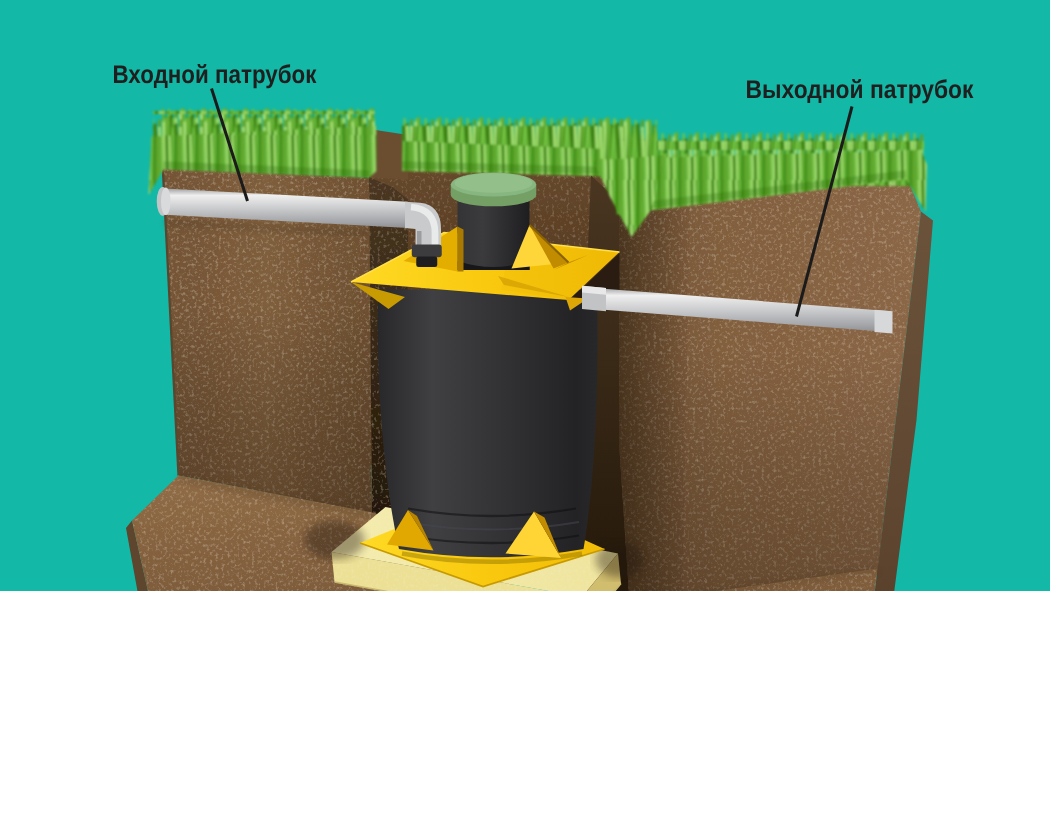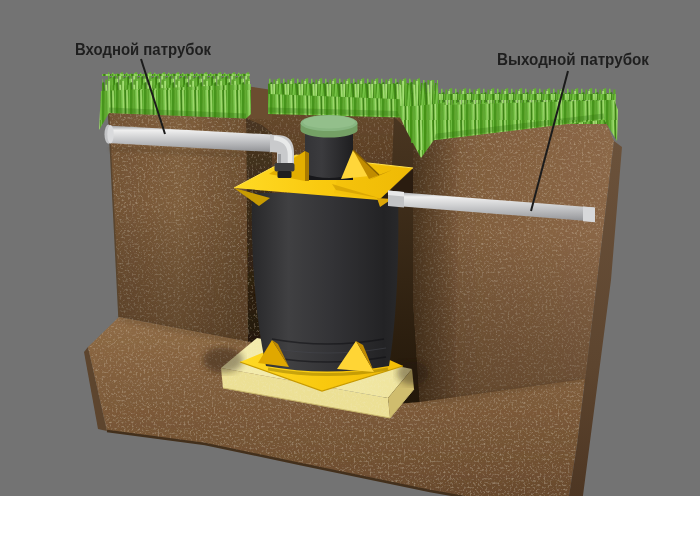--- a/index.html
+++ b/index.html
@@ -1,16 +1,16 @@
 <!DOCTYPE html>
 <html><head>
 <meta charset="utf-8">
 <style>
   html,body{margin:0;padding:0;background:#ffffff;}
-  #stage{position:relative;width:700px;height:496px;background:#737373;overflow:hidden;
+  #stage{position:relative;width:700px;height:394px;background:#14b8a6;overflow:hidden;
          font-family:"Liberation Sans", sans-serif;}
 </style>
 </head>
 <body>
 <div id="stage">
 <svg width="700" height="560" viewBox="0 0 700 560" xmlns="http://www.w3.org/2000/svg" xmlns:xlink="http://www.w3.org/1999/xlink">
 <defs>
 
   <filter id="grain" x="-2%" y="-2%" width="104%" height="104%">
     <feTurbulence type="fractalNoise" baseFrequency="0.5 0.46" numOctaves="3" seed="11" result="n"></feTurbulence>

